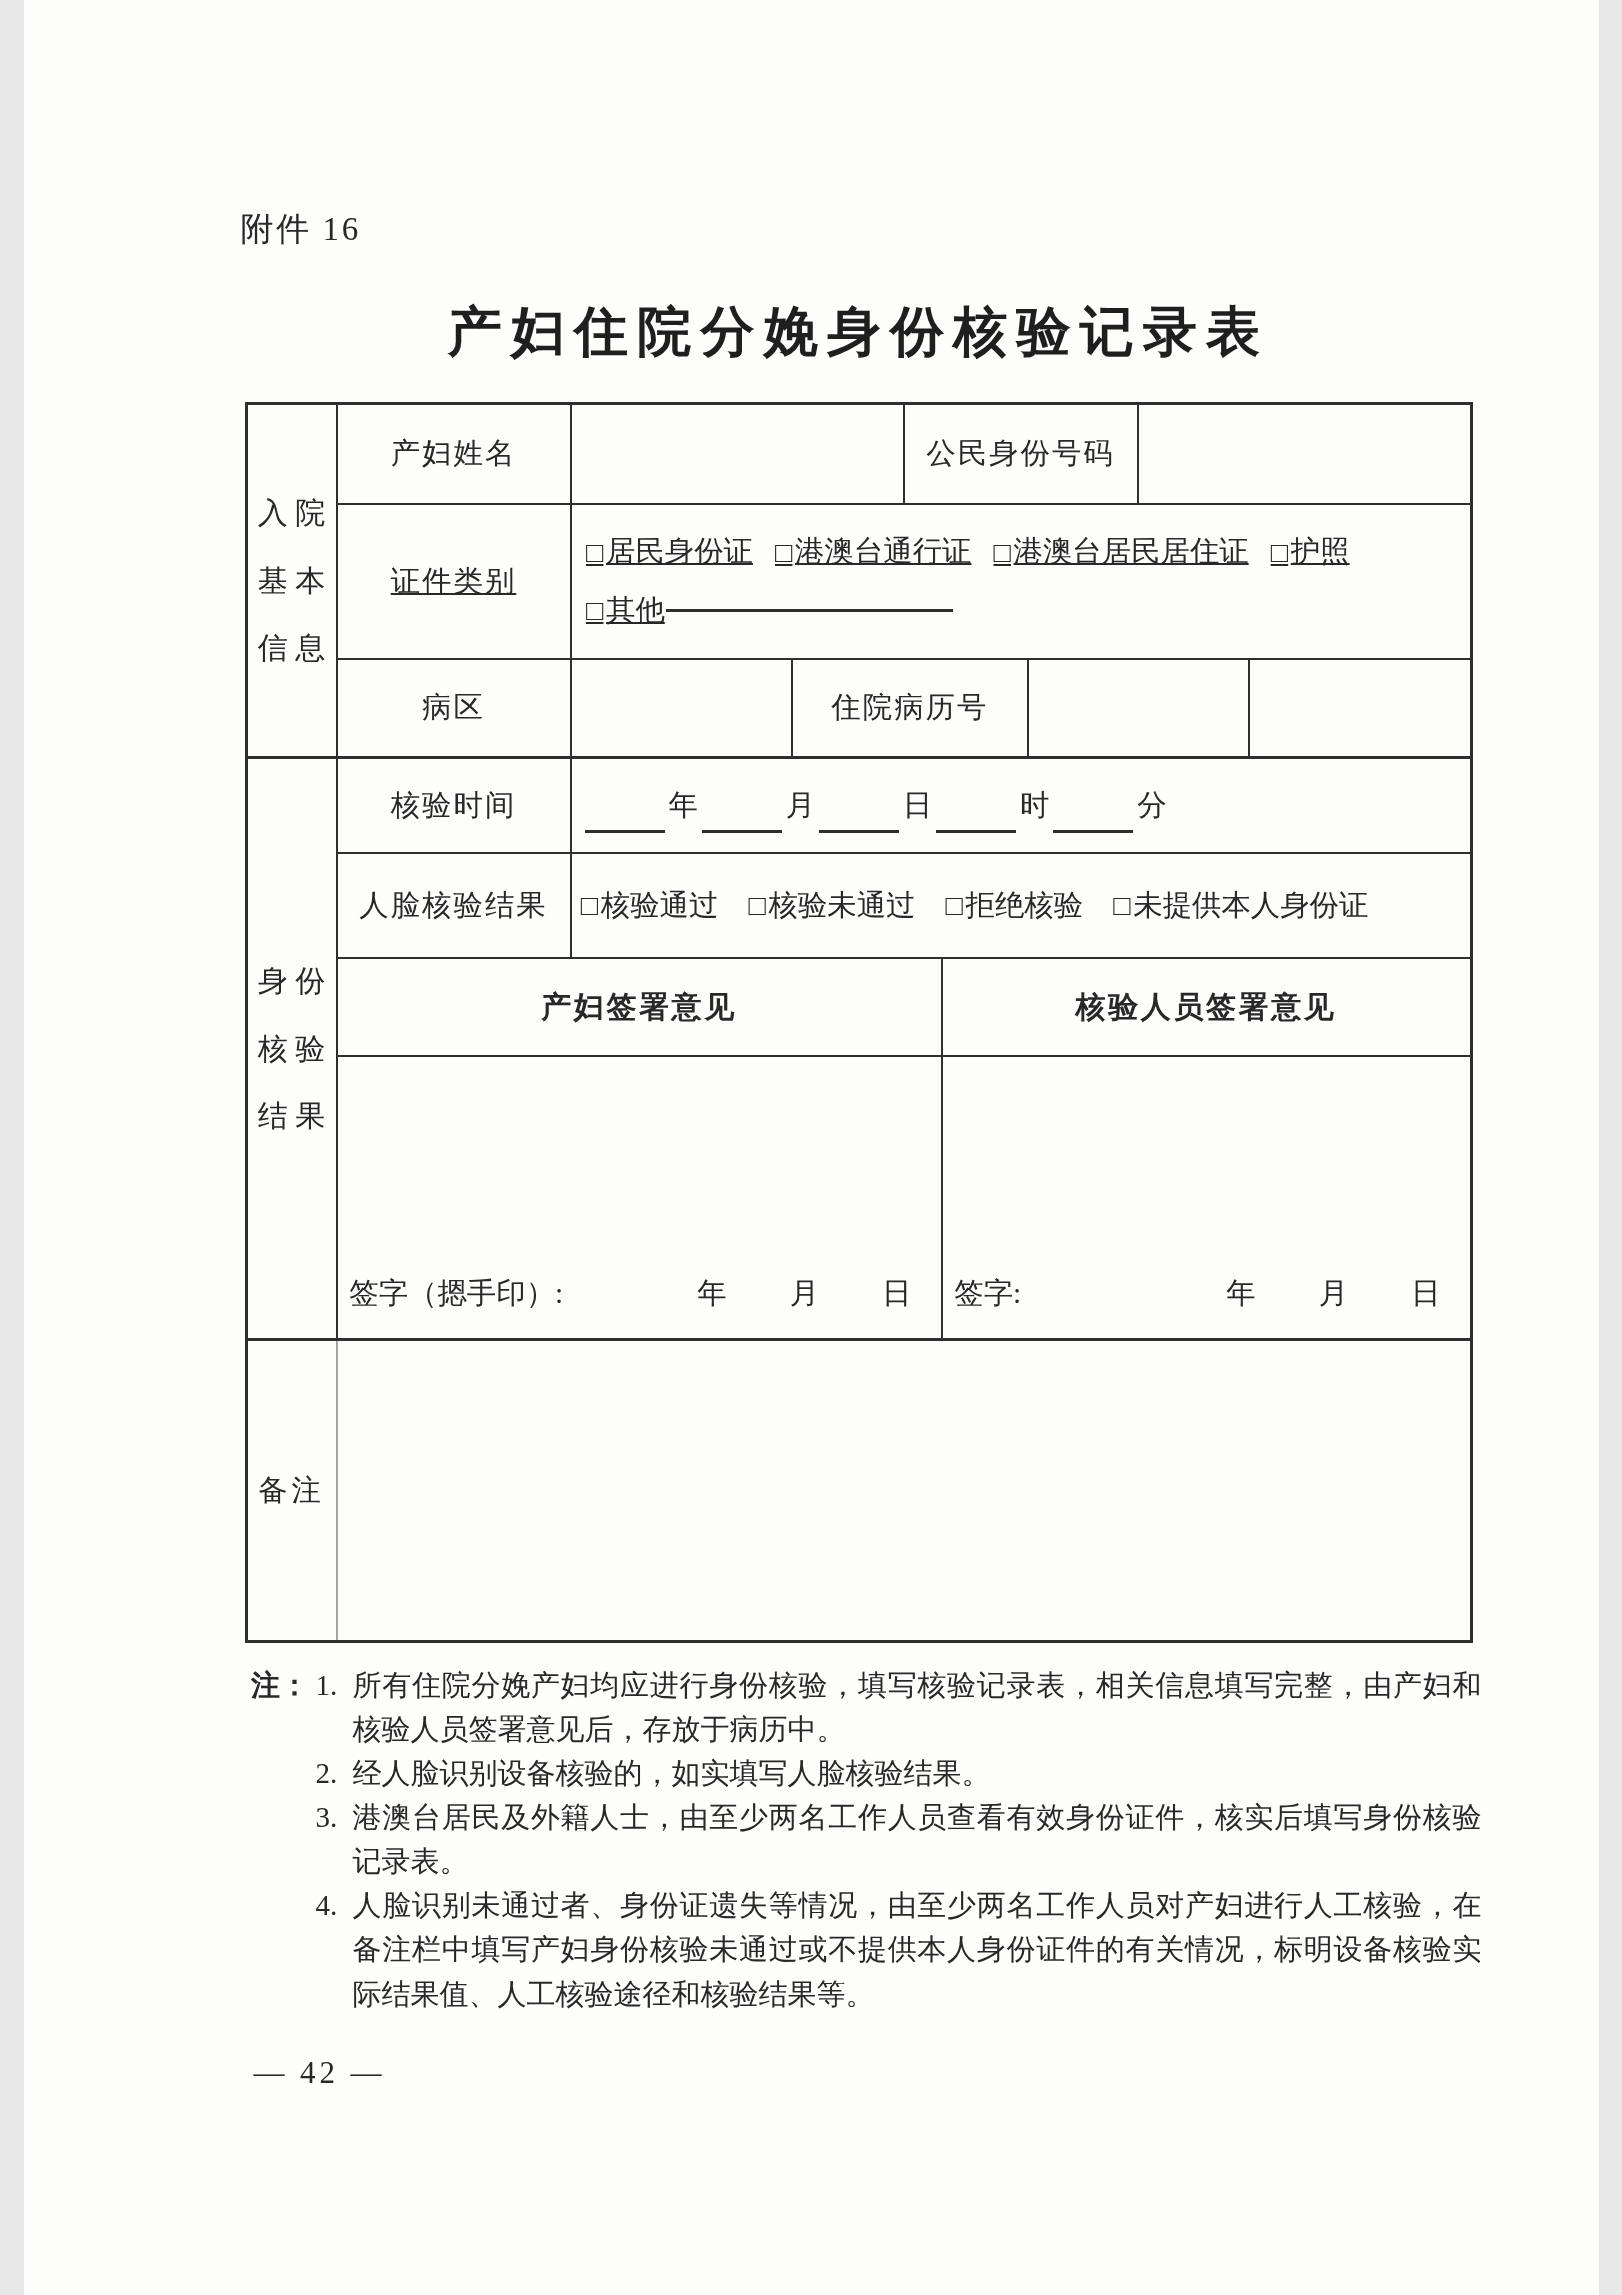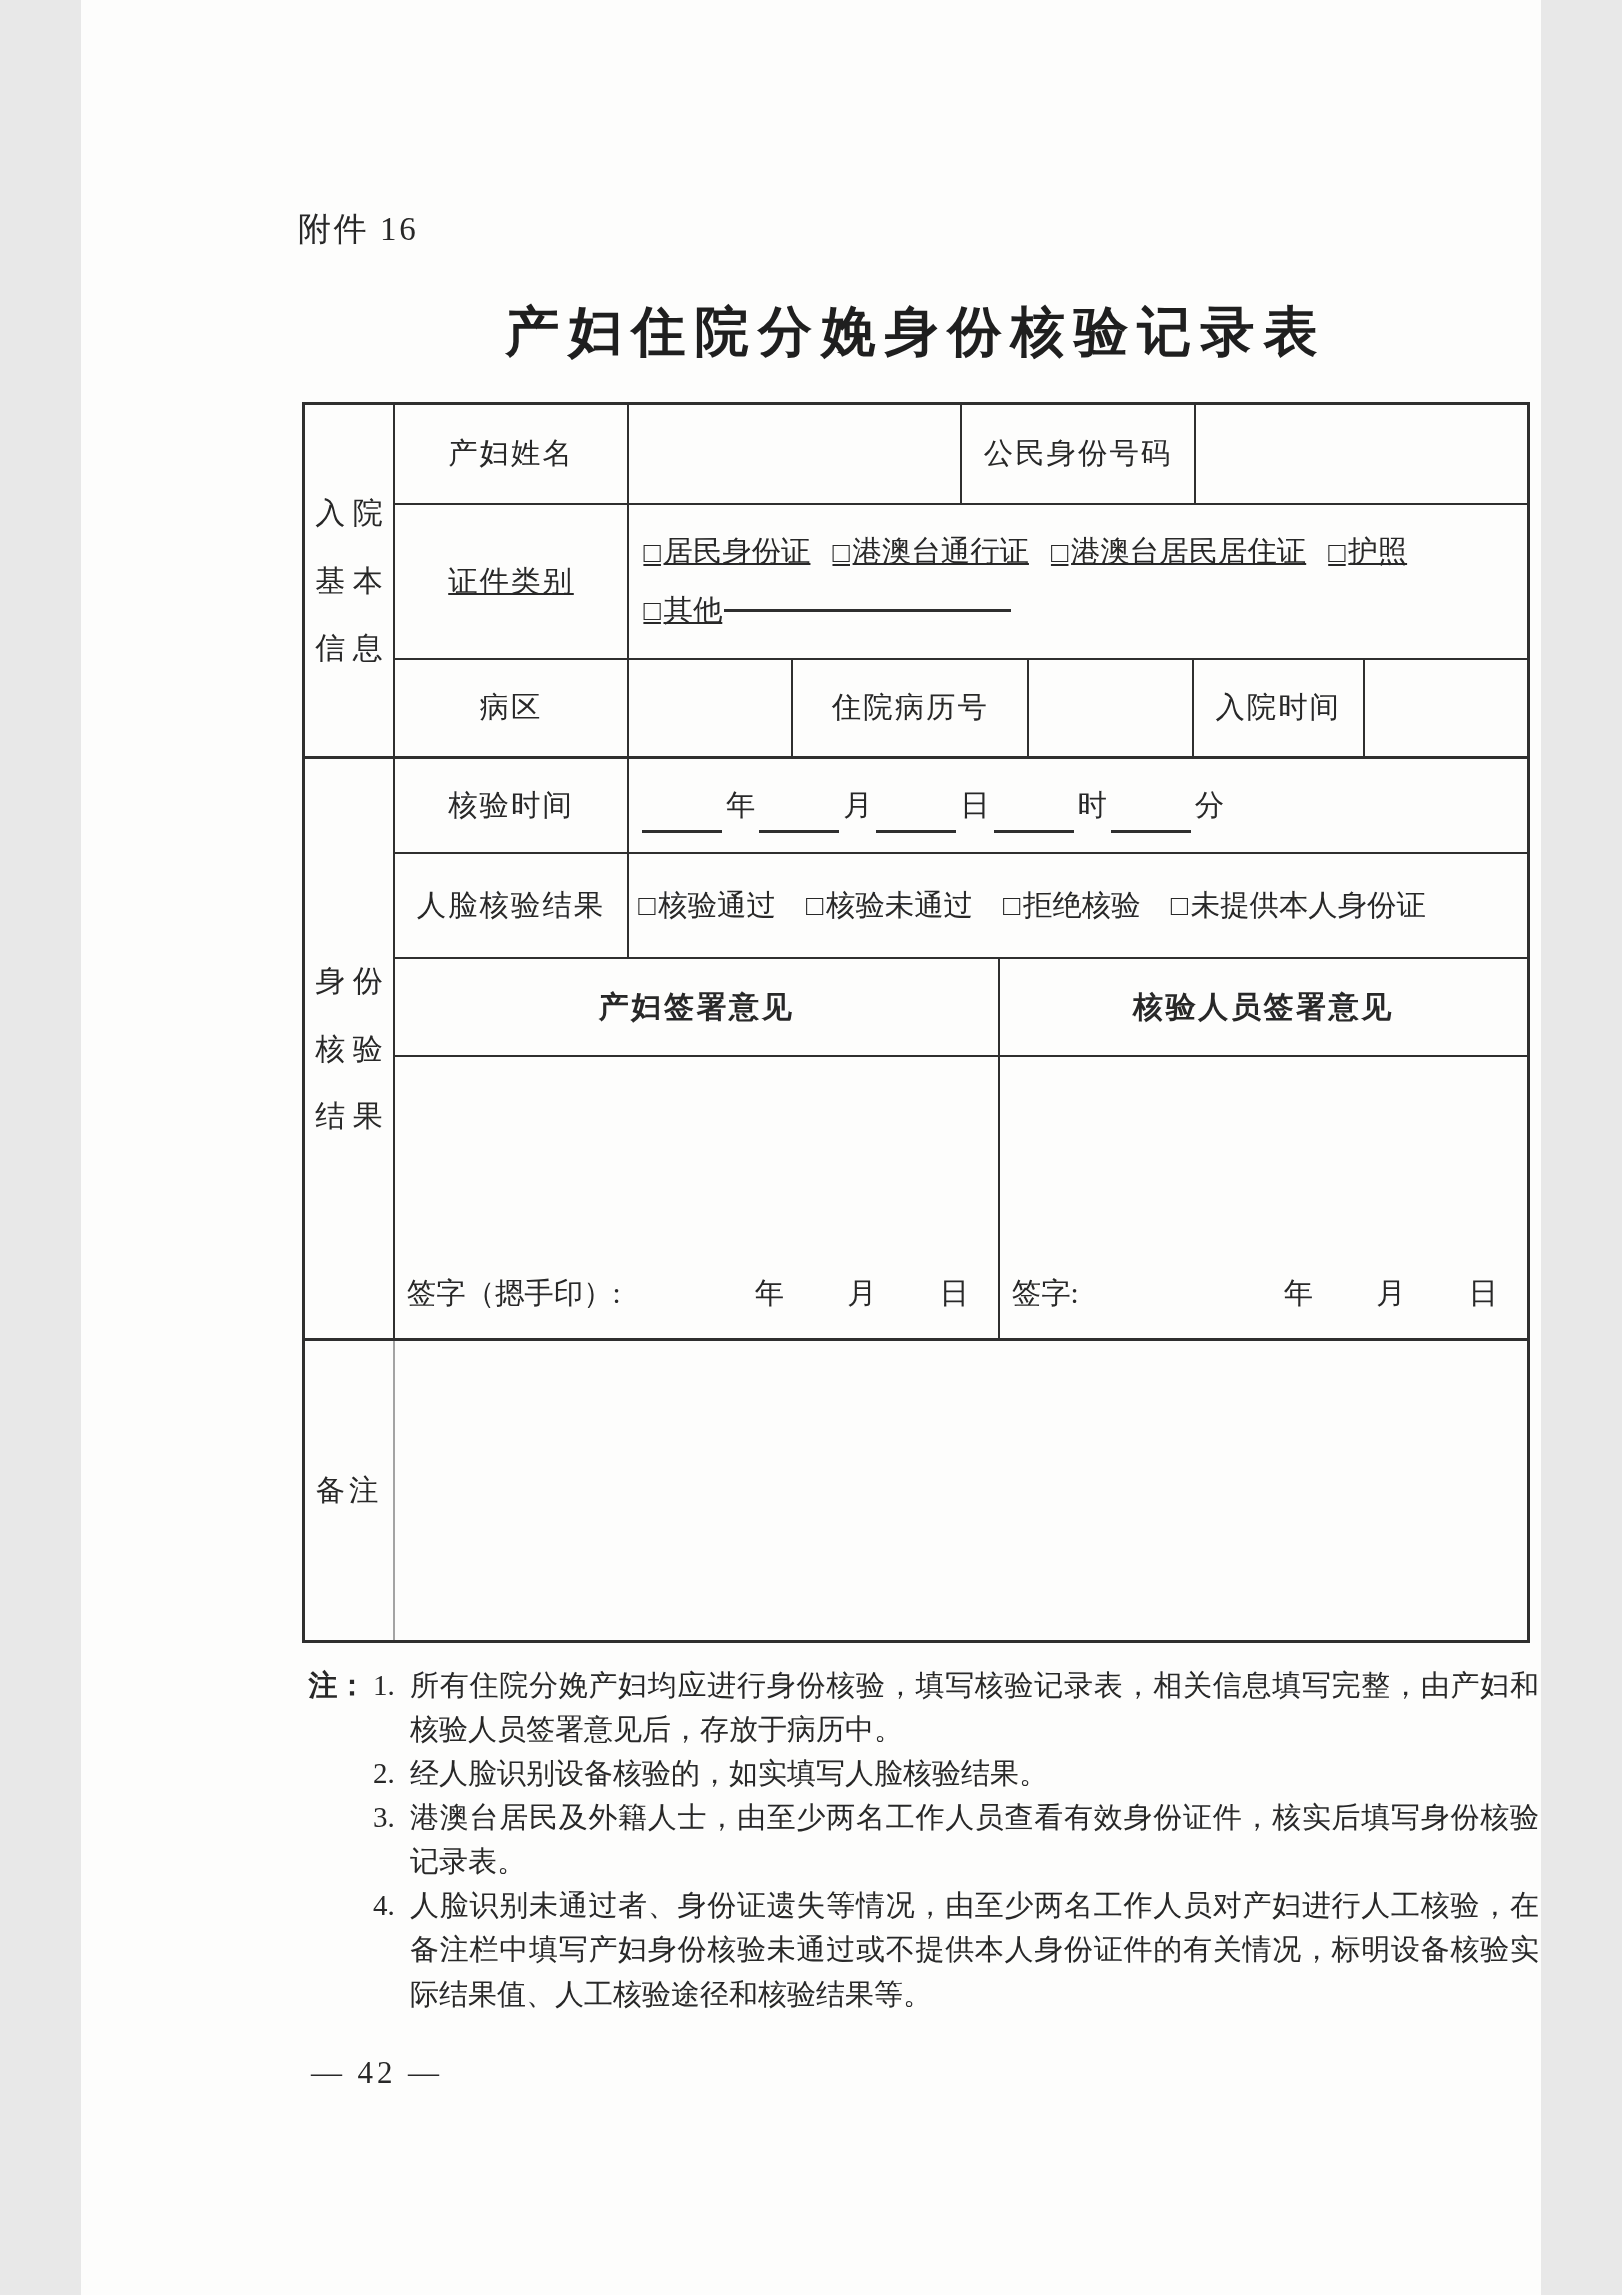--- a/index.html
+++ b/index.html
@@ -1,19 +1,19 @@
 <!DOCTYPE html>
 <html style="font-size:10.5px"><head>
 <meta charset="utf-8">
 <style>
   * { margin:0; padding:0; box-sizing:border-box; }
   html,body { background:#e8e8e8; }
   .page {
     position:relative;
-    width:1460px; height:2295px;
+    width:1575px; height:2295px;
     margin:0 auto;
     background:#fdfdfc;
     color:#282828;
     font-family:"Liberation Serif","DejaVu Serif",serif;
     overflow:hidden;
   }
   .attachment { position:absolute; left:217px; top:207px; font-size:33px; letter-spacing:2.6px; }
   .doc-title {
     position:absolute; left:221px; top:296px; width:1228px;
     text-align:center; font-size:54px; font-weight:bold; letter-spacing:9.2px;
@@ -142,21 +142,20 @@
                   <span class="blank-bar other-blank"></span>
                 </span>
             </div>
           </div>
         </div>
         <div class="row r-ward">
           <div class="cell label rline w-label">病区</div>
           <div class="cell value rline w-ward-blank"></div>
           <div class="cell label rline w-recno">住院病历号</div>
           <div class="cell value rline w-rec-blank"></div>
-          <div class="cell label rline w-adtime">入院时间</div>
           <div class="cell value"></div>
         </div>
       </div>
     </div>
 
     <div class="section divided">
       <div class="sec-label">
         <span>身 份</span>
         <span>核 验</span>
         <span>结 果</span>

